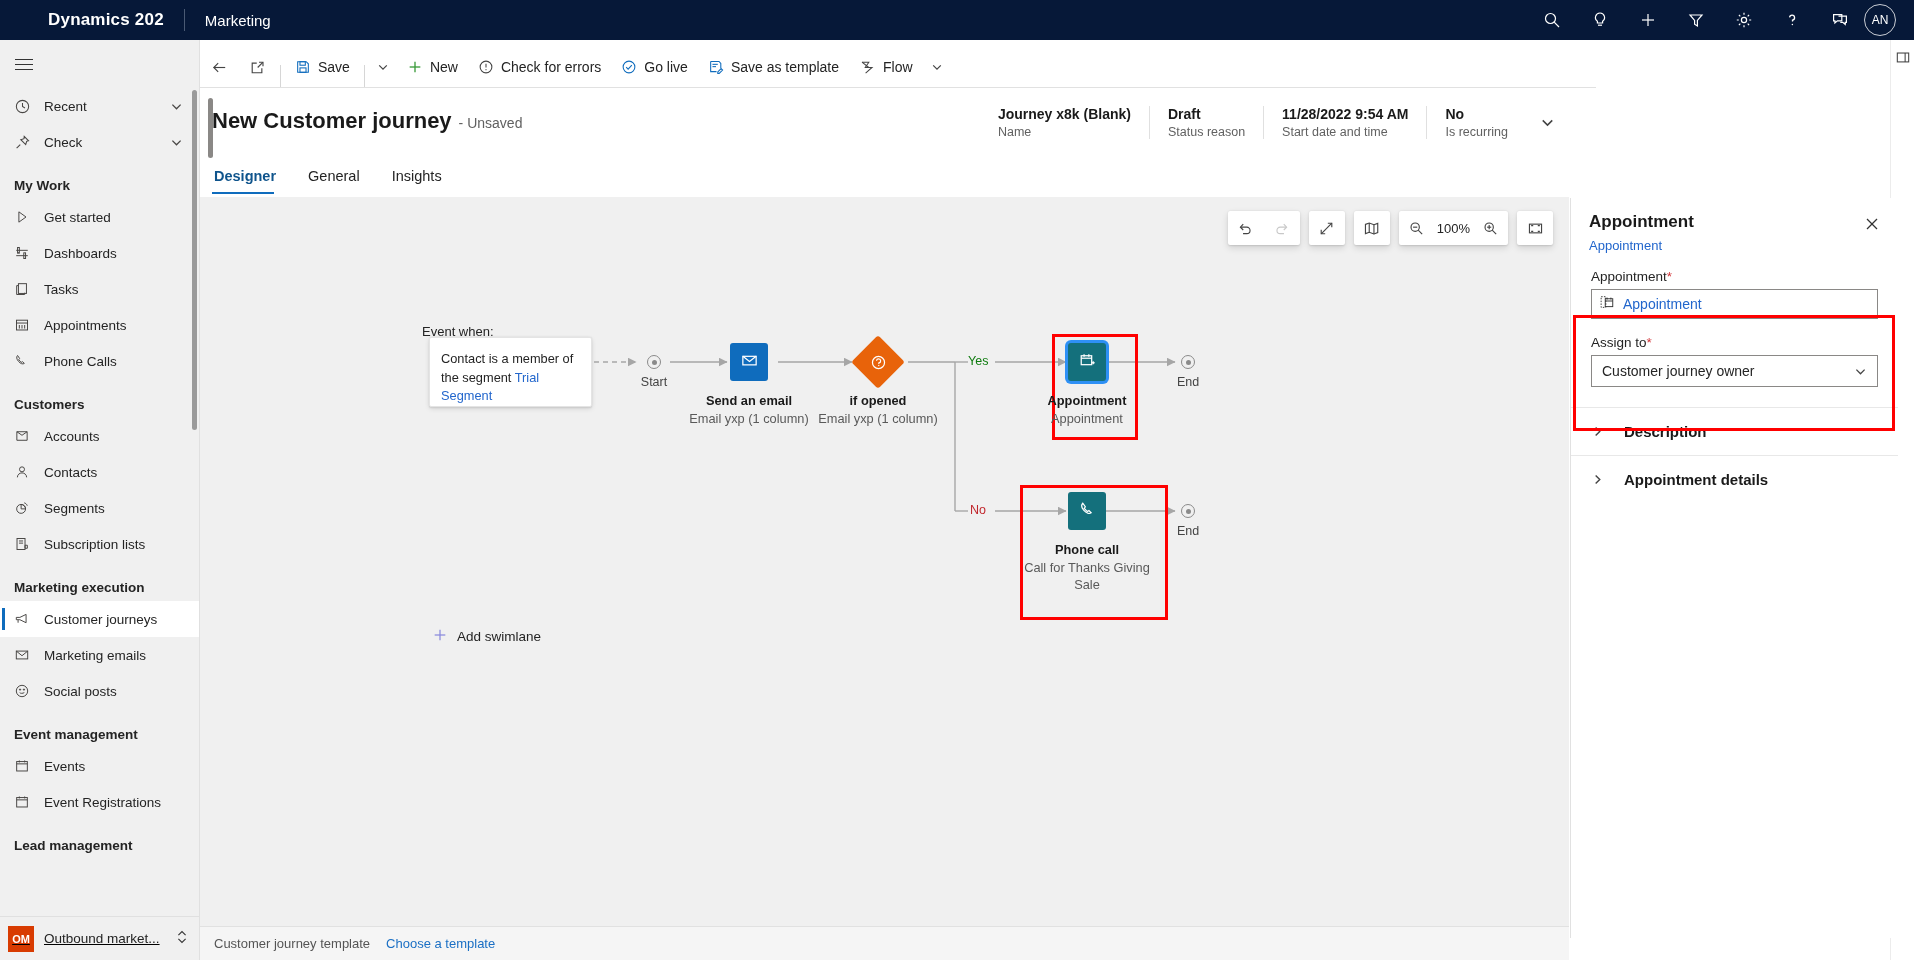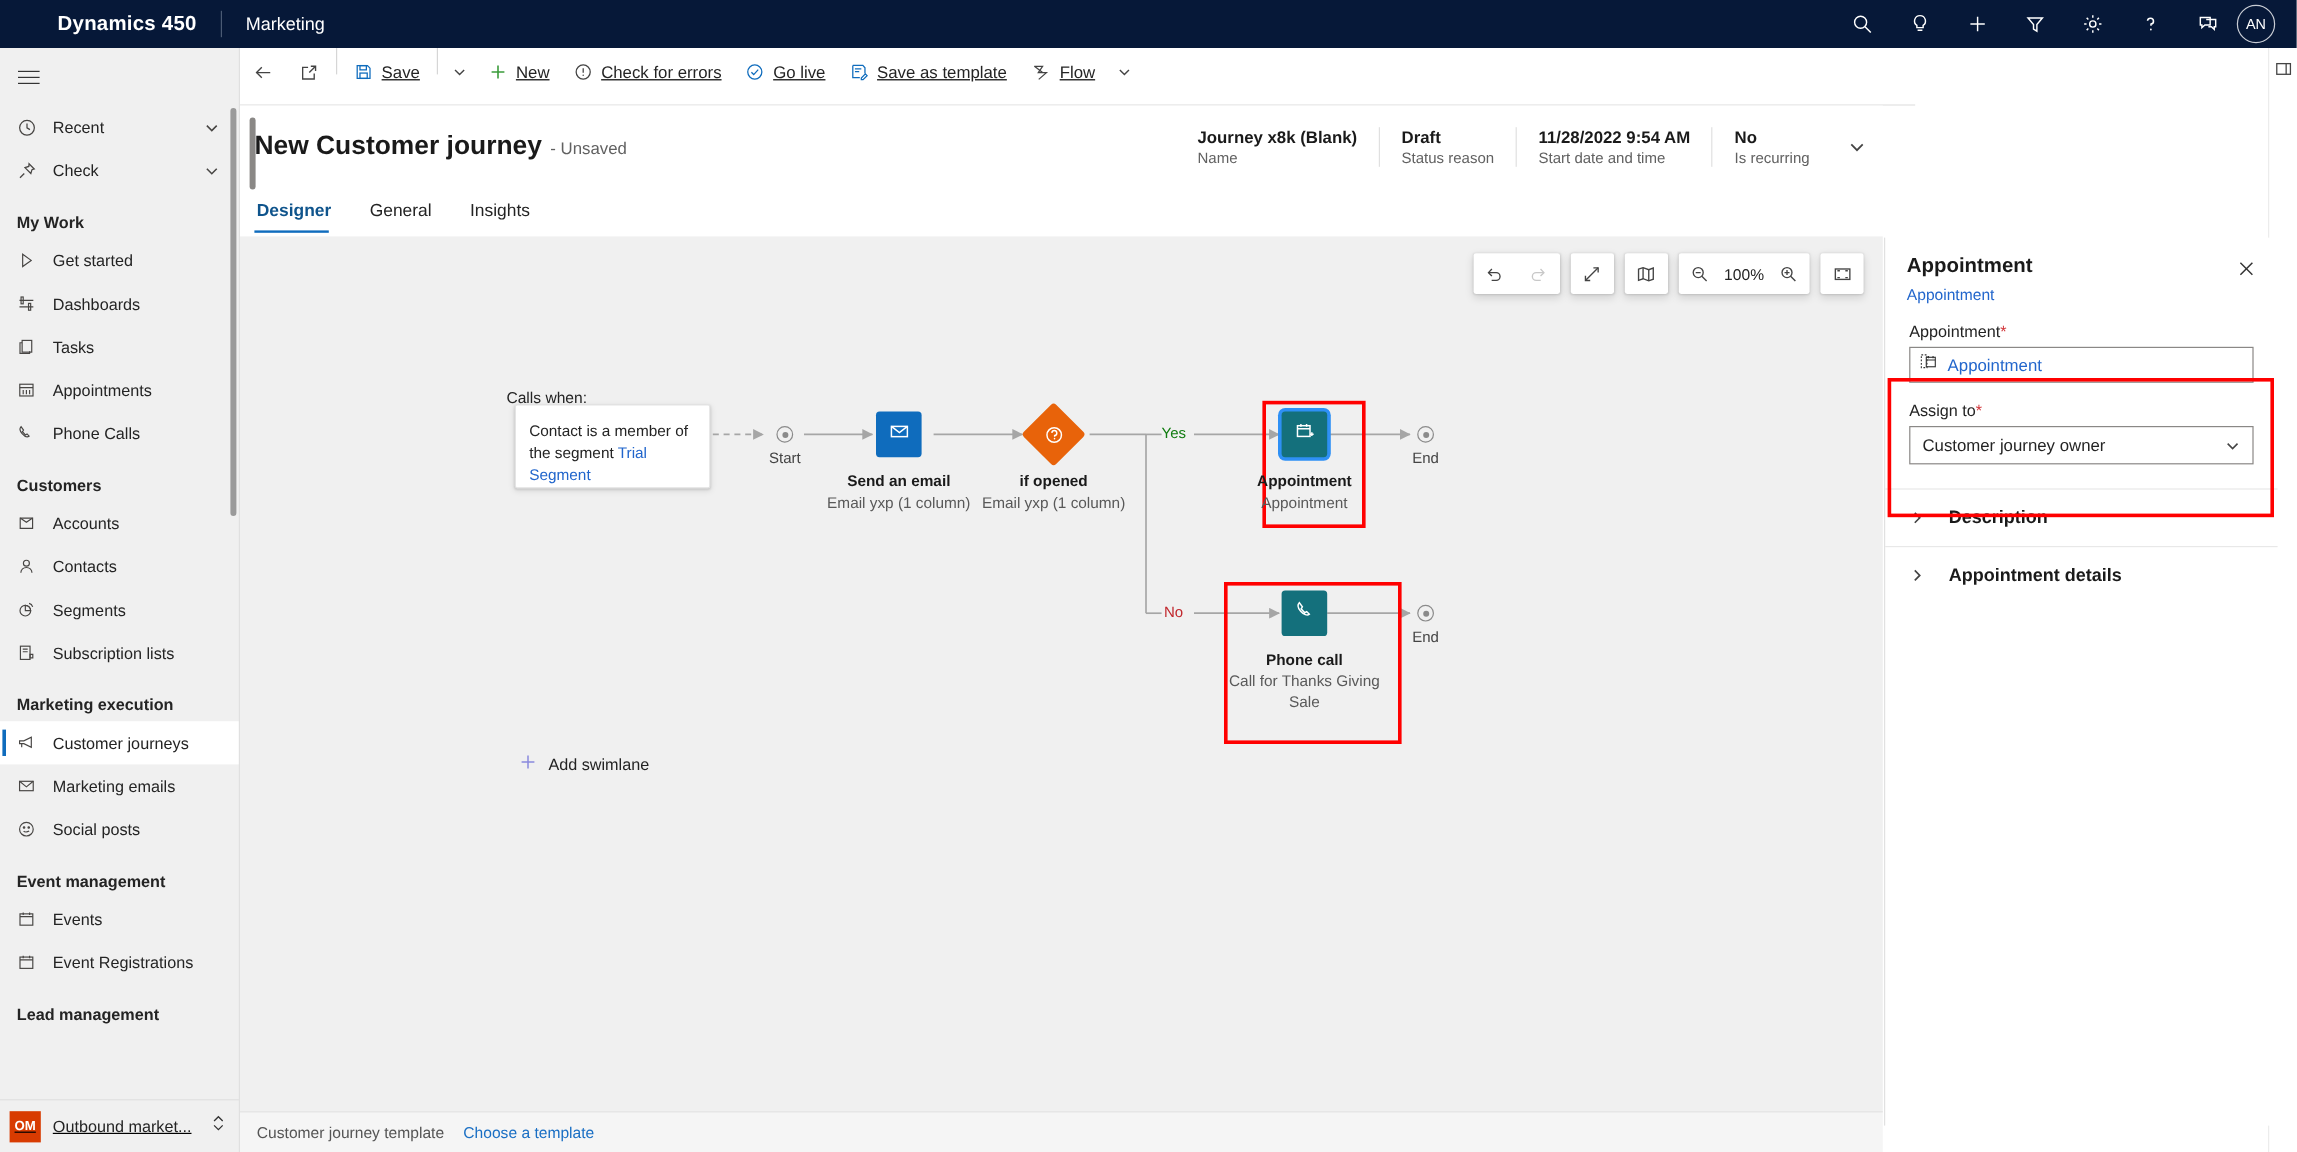--- a/index.html
+++ b/index.html
@@ -71,21 +71,21 @@
     width: 26px; height: 26px; background: #d83b01; color: #fff; font-size: 11px; font-weight: bold;
     display: flex; align-items: center; justify-content: center; flex: none;
   }
   .om-label { font-size: 13.5px; color: #242424; margin-left: 10px; }
   .om-chev { margin-left: auto; margin-right: 12px; color: #333; }
 
   
   .cmdbar {
     position: absolute; top: 40px; left: 200px; width: 1396px; height: 48px;
     background: #ffffff; border-bottom: 1px solid #e1e1e1;
-    display: flex; align-items: flex-start; text-decoration: underline;
+    display: flex; align-items: flex-end;
   }
   .cmd {
     display: flex; align-items: center; height: 40px; padding: 0 10px;
     font-size: 14px; color: #242424; cursor: pointer; gap: 7px;
   }
   .cmd-ico { display: flex; align-items: center; }
   .cmd-sep { width: 1px; height: 22px; background: #d6d6d6; margin: 0 4px; }
   .cmd-arrow { padding: 0 8px; }
 
   
@@ -240,21 +240,21 @@
   .rail-right {
     position: absolute; top: 40px; right: 0; width: 24px; height: 920px;
     background: #fff; border-left: 1px solid #ececec;
   }
   .rail-ico { margin-top: 10px; display: flex; justify-content: center; color: #444; cursor: pointer; }
 </style>
 </head>
 <body>
 
 <div class="topnav">
-  <div class="brand">Dynamics 450</div>
+  <div class="brand">Dynamics 202</div>
   <div class="brand-sep"></div>
   <div class="app-name">Marketing</div>
 
   <div class="topnav-right">
     <div class="tnicon">
       <svg width="18" height="18" viewBox="0 0 18 18" fill="none" stroke="#fff" stroke-width="1.2">
         <circle cx="7.5" cy="7.5" r="5"></circle>
           <line x1="11.2" y1="11.2" x2="16" y2="16"></line>
       </svg>
     </div>
@@ -696,21 +696,21 @@
       <div class="ctgroup">
         <div class="ctbtn">
           <svg width="17" height="17" viewBox="0 0 18 18" fill="none" stroke="#444" stroke-width="1.2">
             <rect x="2.6" y="4.4" width="12.8" height="9.2"></rect>
             <path d="M5 6.6V6h1.6M13 6.6V6h-1.6M5 11.4v.6h1.6M13 11.4v.6h-1.6"></path>
           </svg>
         </div>
       </div>
     </div>
 
-    <div class="starts-label">Calls when:</div>
+    <div class="starts-label">Event when:</div>
     <div class="trigger-card">
       <span>Contact is a member of the segment </span><span class="seg-link">Trial Segment</span>
     </div>
 
     <svg style="position:absolute;left:0;top:0;width:1369px;height:729px;pointer-events:none">
       <defs>
         <marker id="ar" markerWidth="7" markerHeight="7" refX="6" refY="3.2" orient="auto">
           <path d="M0,0 L6.4,3.2 L0,6.4 z" fill="#a6a6a6"></path>
         </marker>
       </defs>

